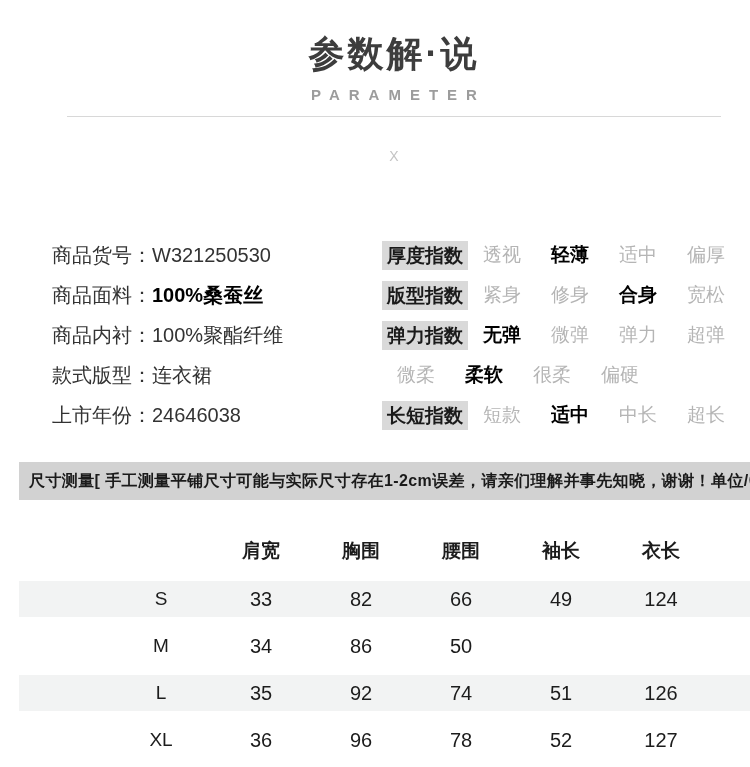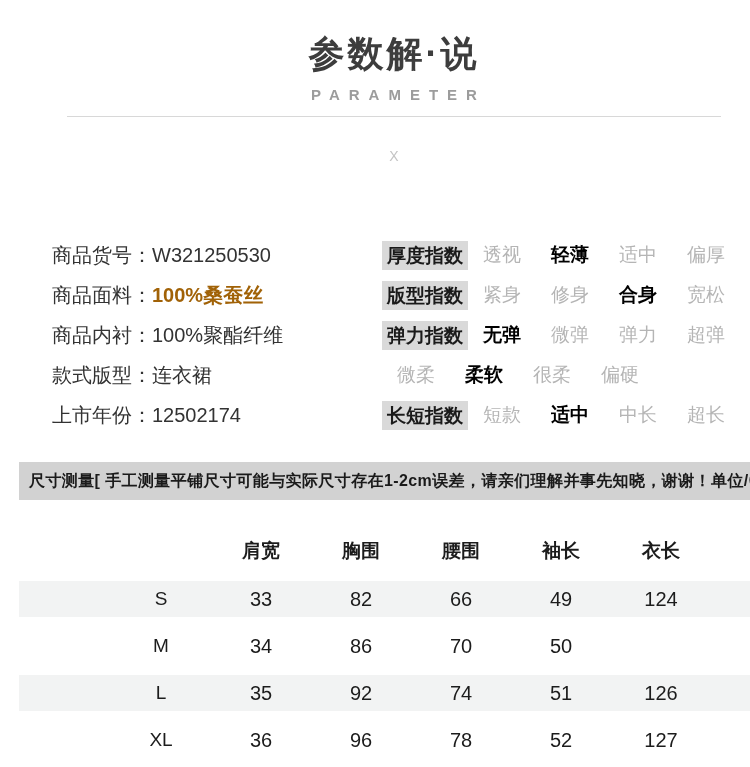--- a/index.html
+++ b/index.html
@@ -10,21 +10,21 @@
   
   .hd { position:absolute; top:30px; left:0; width:750px; text-align:center; }
   .hd h1 { font-size:36px; font-weight:600; color:#3d3d3d; letter-spacing:3px; }
   .hd .sub { margin-top:7px; font-size:15px; color:#9c9c9c; letter-spacing:9px; text-indent:9px;font-weight:bold; }
   .rule { position:absolute; top:116px; left:48px; width:654px; height:1px; background:#d8d8d8; }
   .xmark { position:absolute; top:148px; left:0; width:750px; text-align:center; font-size:14px; color:#c4c4c4; }
 
   
   .info-col { position:absolute; top:235px; left:33px; }
   .info-row { height:40px; line-height:40px; font-size:20px; color:#333333; white-space:nowrap; }
-  .info-value.bold { font-weight:bold; color:#a16207; }
+  .info-value.bold { font-weight:bold; color:#000000; }
 
   
   .scale-col { position:absolute; top:235px; left:363px; }
   .scale-row { height:40px; display:flex; align-items:center; }
   .scale-label { display:inline-block; background:#d9d9d9; color:#1a1a1a; font-weight:bold; font-size:19px; line-height:19px; padding:5px 5px; white-space:nowrap; }
   .scale-opt { display:inline-block; width:68px; text-align:center; font-size:19px; color:#b5b5b5; white-space:nowrap; }
   .scale-opt.sel { color:#000000; font-weight:bold; }
 
   
   .notice { position:absolute; top:462px; left:0; width:750px; height:38px; line-height:38px; background:#d2d2d2; font-size:16px; font-weight:bold; color:#1a1a1a; padding-left:10px; white-space:nowrap; letter-spacing:0.4px; }
@@ -58,21 +58,21 @@
       <div class="info-row">
     <span class="info-label">商品面料：</span><span class="info-value bold">100%桑蚕丝</span>
   </div>
       <div class="info-row">
     <span class="info-label">商品内衬：</span><span class="info-value">100%聚酯纤维</span>
   </div>
       <div class="info-row">
     <span class="info-label">款式版型：</span><span class="info-value">连衣裙</span>
   </div>
       <div class="info-row">
-    <span class="info-label">上市年份：</span><span class="info-value">12502174</span>
+    <span class="info-label">上市年份：</span><span class="info-value">24646038</span>
   </div>
     </div>
 
   <div class="scale-col" id="scale-col">
       <div class="scale-row">
     <span class="scale-label">厚度指数</span>
   <span class="scale-opt">透视</span>
         <span class="scale-opt sel">轻薄</span>
         <span class="scale-opt">适中</span>
         <span class="scale-opt">偏厚</span>
@@ -123,21 +123,20 @@
           <div class="cell">33</div>
           <div class="cell">82</div>
           <div class="cell">66</div>
           <div class="cell">49</div>
           <div class="cell">124</div>
         </div>
         <div class="trow tbody-row">
           <div class="cell size">M</div>
           <div class="cell">34</div>
           <div class="cell">86</div>
-          <div class="cell">70</div>
           <div class="cell">50</div>
         </div>
         <div class="trow tbody-row striped">
           <div class="cell size">L</div>
           <div class="cell">35</div>
           <div class="cell">92</div>
           <div class="cell">74</div>
           <div class="cell">51</div>
           <div class="cell">126</div>
         </div>

